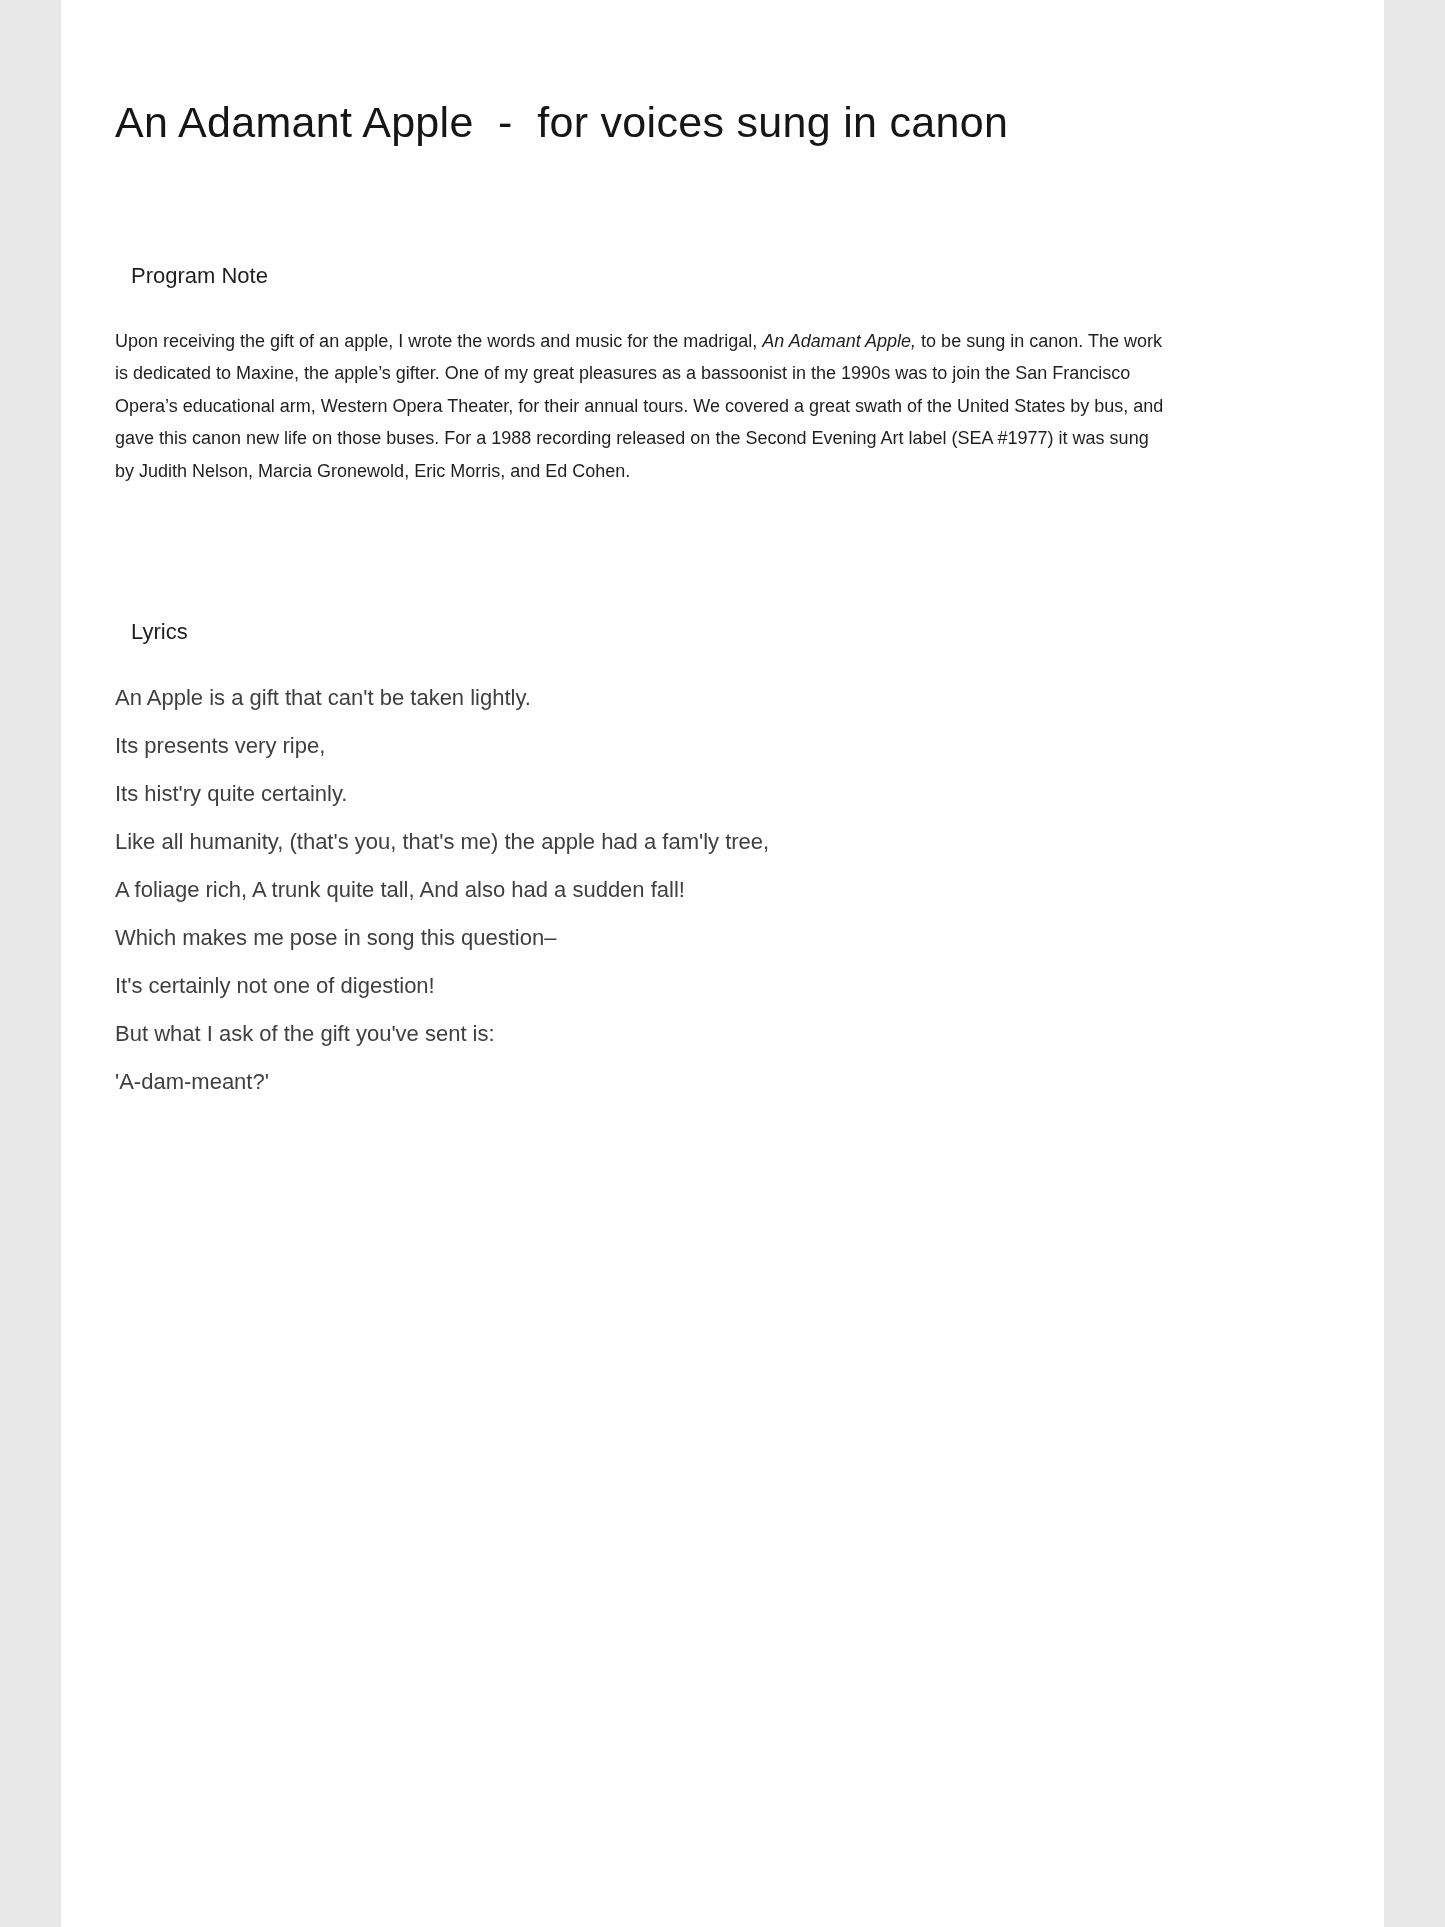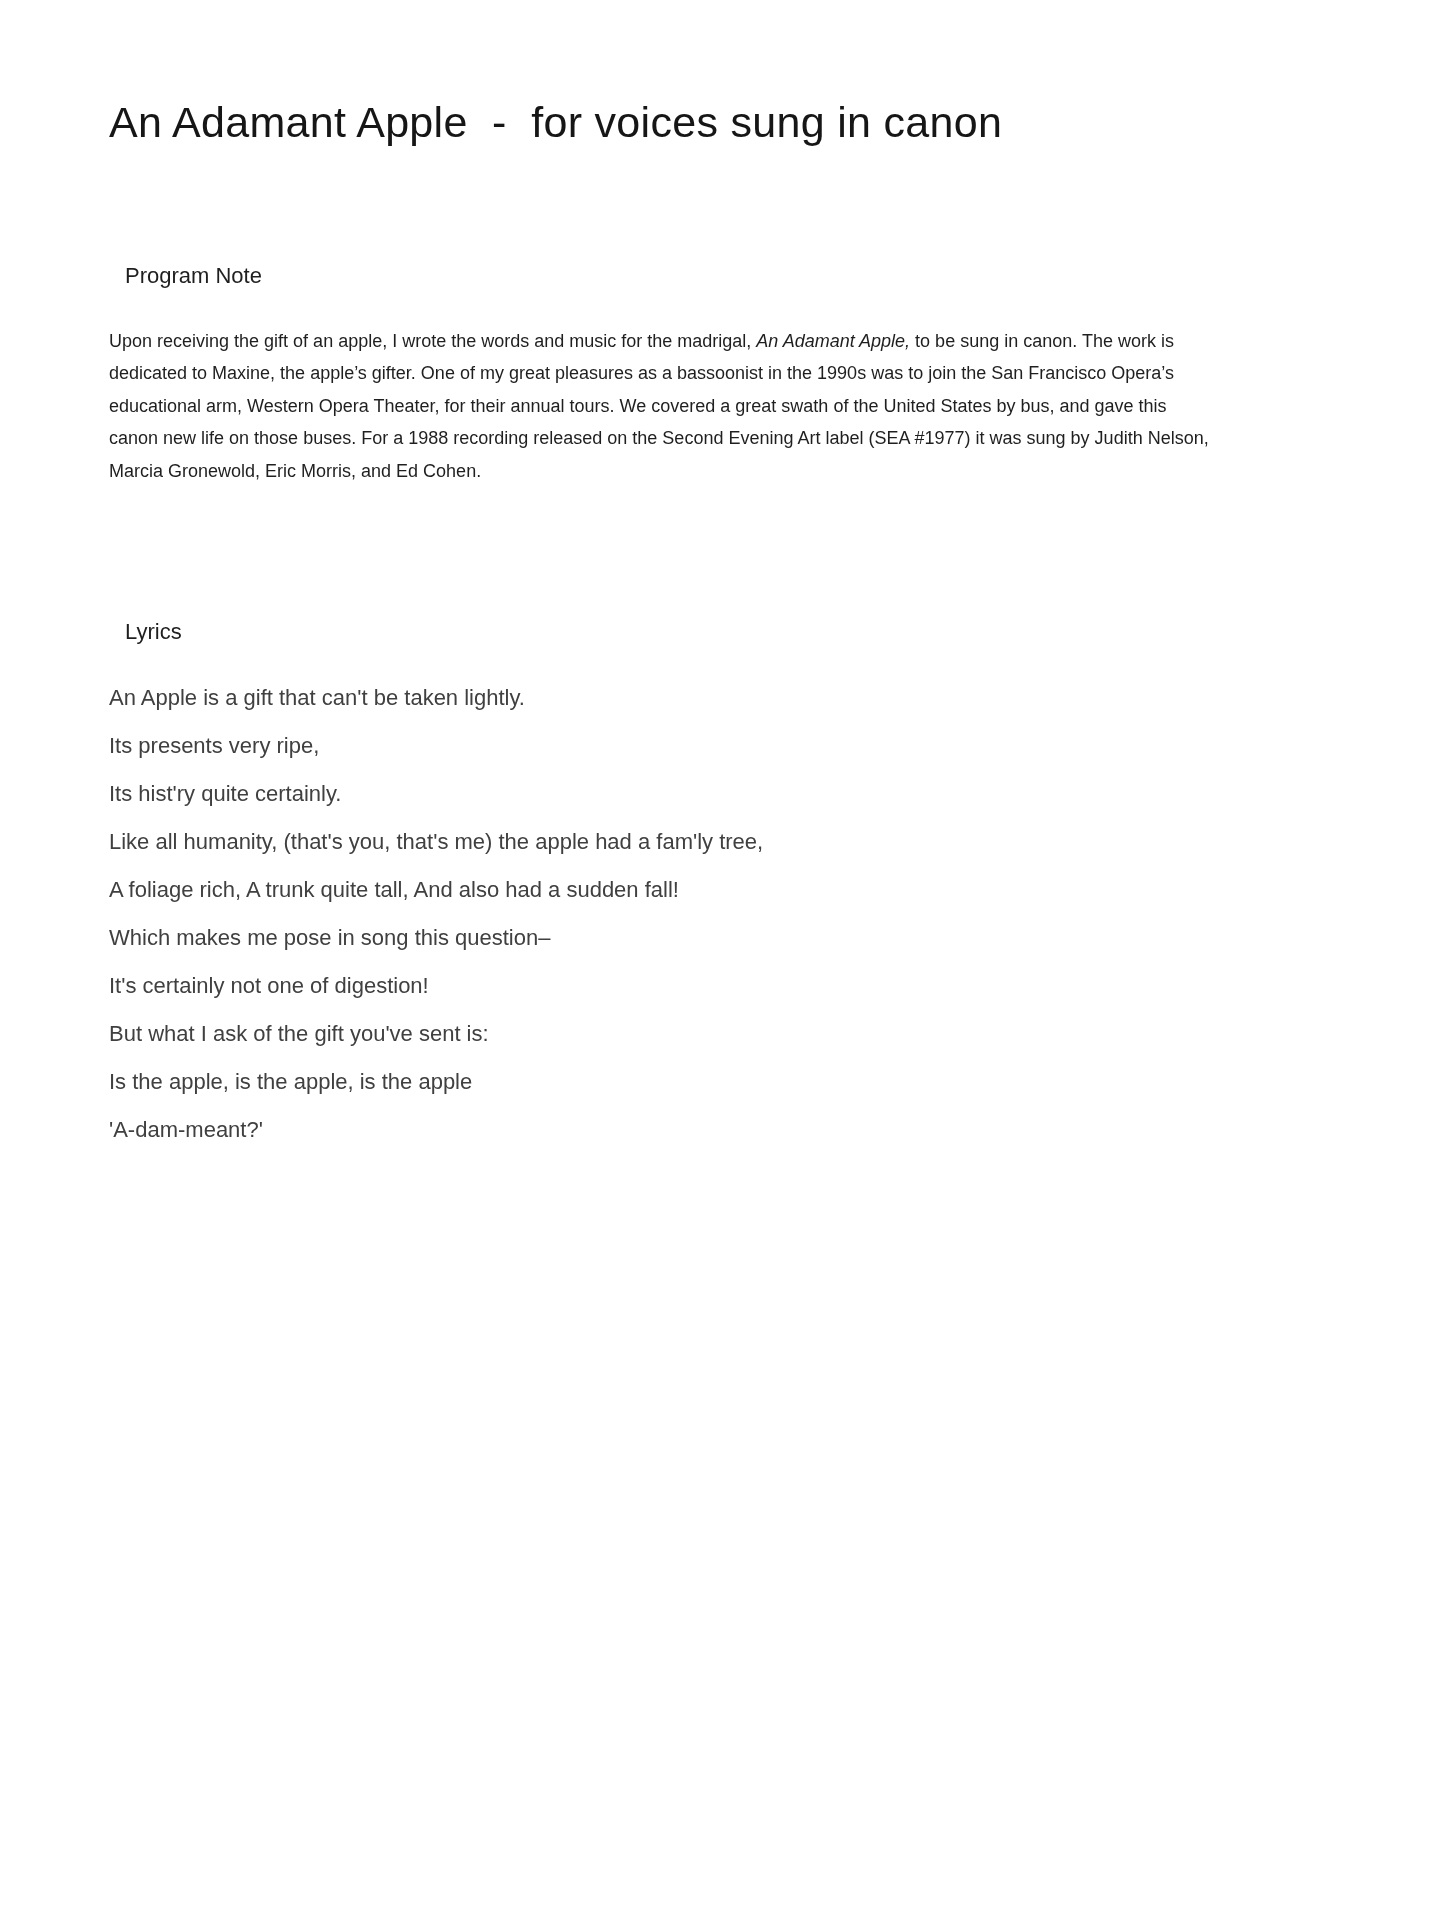--- a/index.html
+++ b/index.html
@@ -2,29 +2,29 @@
 <html><head>
 <meta charset="utf-8">
 <style>
   html, body {
     margin: 0;
     padding: 0;
     background: #e8e8e8;
   }
   .page {
     position: relative;
-    width: 1445px;
+    width: 1323px;
     height: 1927px;
     margin: 0 auto;
     background: #ffffff;
     overflow: hidden;
     font-family: "Liberation Sans", "DejaVu Sans", sans-serif;
     color: #1b1b1b;
     box-sizing: border-box;
-    padding: 0 215px 0 109px;
+    padding: 0 215px 0 54px;
   }
   .doc-title {
     margin: 0;
     padding-top: 97px;
     font-size: 43px;
     font-weight: 400;
     line-height: 1.18;
     letter-spacing: 0.3px;
     white-space: pre-wrap;
     color: #161616;
@@ -88,17 +88,16 @@
 
   <div class="lyrics-block">
     <p class="lyric-line">An Apple is a gift that can't be taken lightly.</p>
     <p class="lyric-line">Its presents very ripe,</p>
     <p class="lyric-line">Its hist'ry quite certainly.</p>
     <p class="lyric-line">Like all humanity, (that's you, that's me) the apple had a fam'ly tree,</p>
     <p class="lyric-line">A foliage rich, A trunk quite tall, And also had a sudden fall!</p>
     <p class="lyric-line">Which makes me pose in song this question–</p>
     <p class="lyric-line">It's certainly not one of digestion!</p>
     <p class="lyric-line">But what I ask of the gift you've sent is:</p>
-    <p class="lyric-line">Is the apple, is the apple, is the apple</p>
     <p class="lyric-line">'A-dam-meant?'</p>
   </div>
 
 </div>
 
 </body></html>

